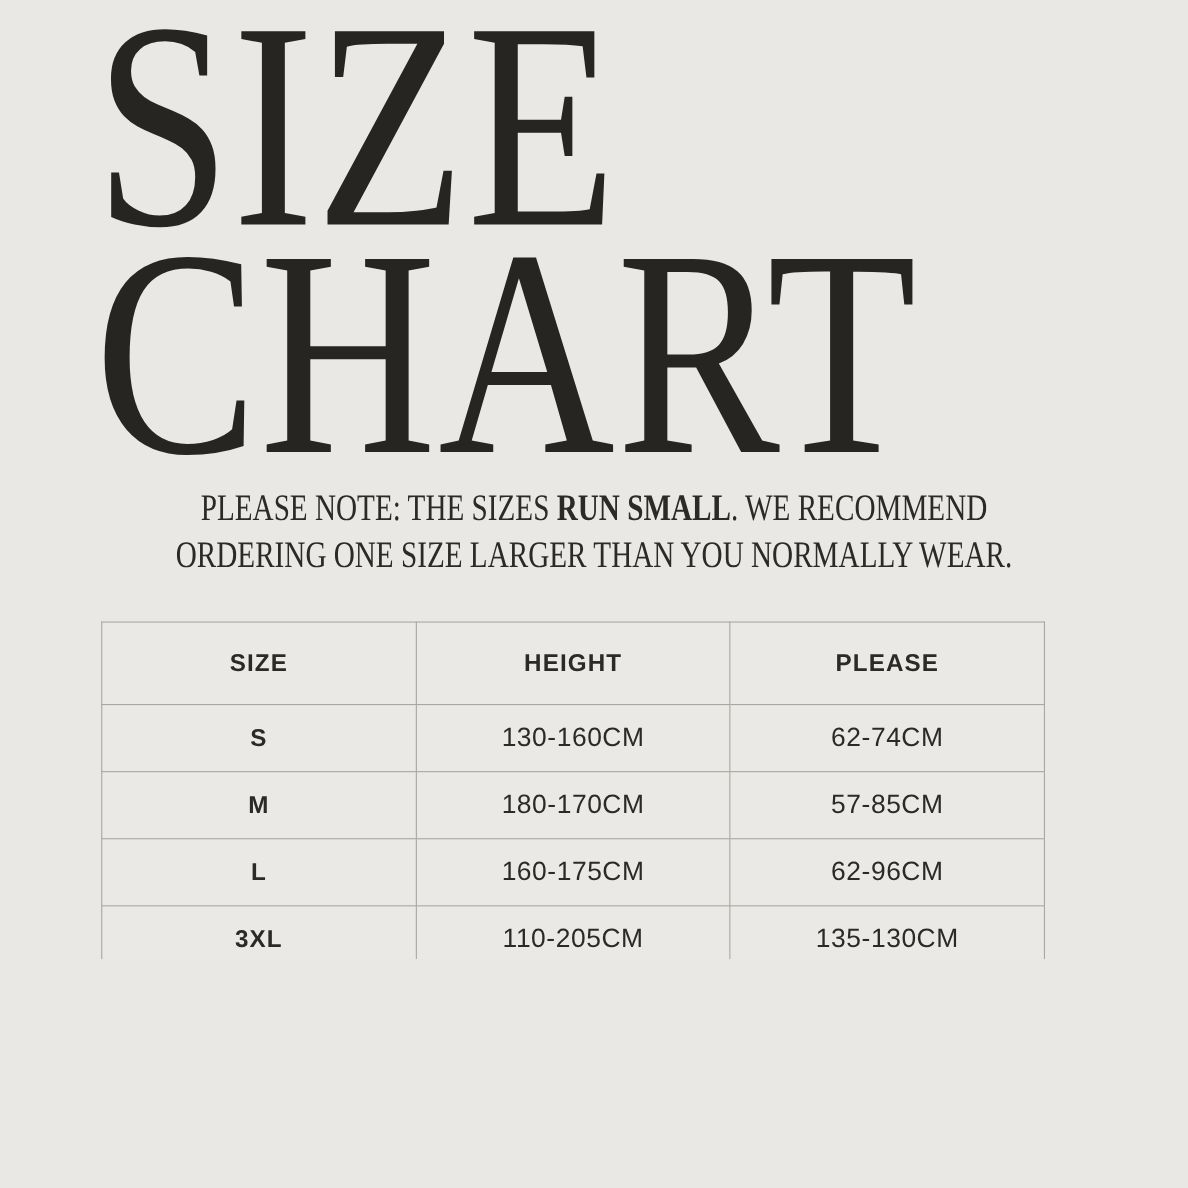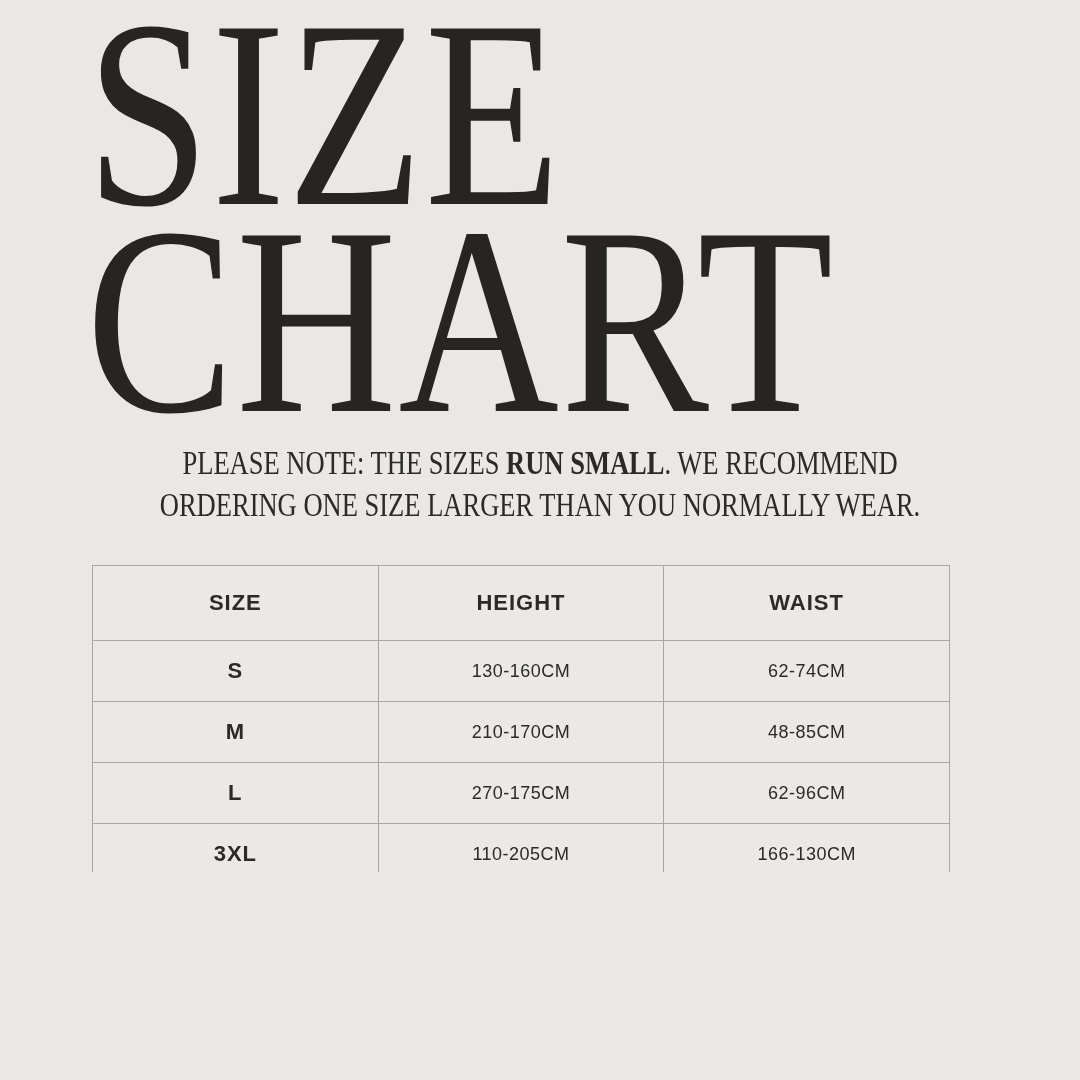--- a/index.html
+++ b/index.html
@@ -71,21 +71,21 @@
     width: 33.33%;
   }
   .size-table thead th {
     height: 72px;
     font-size: 22px;
     font-weight: 700;
     letter-spacing: 1px;
   }
   .size-table td {
     height: 58px;
-    font-size: 18px;
+    font-size: 24px;
     font-weight: 400;
     letter-spacing: 0.5px;
   }
   .size-table td.size-col {
     font-size: 22px;
     font-weight: 700;
     letter-spacing: 1px;
   }
 </style>
 </head>
@@ -101,40 +101,40 @@
   <div class="note">
     <div class="note-line"><span>PLEASE NOTE: THE SIZES </span><span class="bold">RUN SMALL</span><span>. WE RECOMMEND</span></div>
     <div class="note-line">ORDERING ONE SIZE LARGER THAN YOU NORMALLY WEAR.</div>
   </div>
 
   <table class="size-table">
     <thead>
       <tr>
         <th>SIZE</th>
         <th>HEIGHT</th>
-        <th>WAIST</th>
+        <th>PLEASE</th>
       </tr>
     </thead>
     <tbody>
       <tr>
         <td class="size-col">S</td>
         <td>130-160CM</td>
         <td>62-74CM</td>
       </tr>
       <tr>
         <td class="size-col">M</td>
-        <td>210-170CM</td>
-        <td>48-85CM</td>
+        <td>180-170CM</td>
+        <td>57-85CM</td>
       </tr>
       <tr>
         <td class="size-col">L</td>
-        <td>270-175CM</td>
+        <td>160-175CM</td>
         <td>62-96CM</td>
       </tr>
       <tr>
         <td class="size-col">3XL</td>
         <td>110-205CM</td>
-        <td>166-130CM</td>
+        <td>135-130CM</td>
       </tr>
     </tbody>
   </table>
 
 </div>
 
 </body></html>

